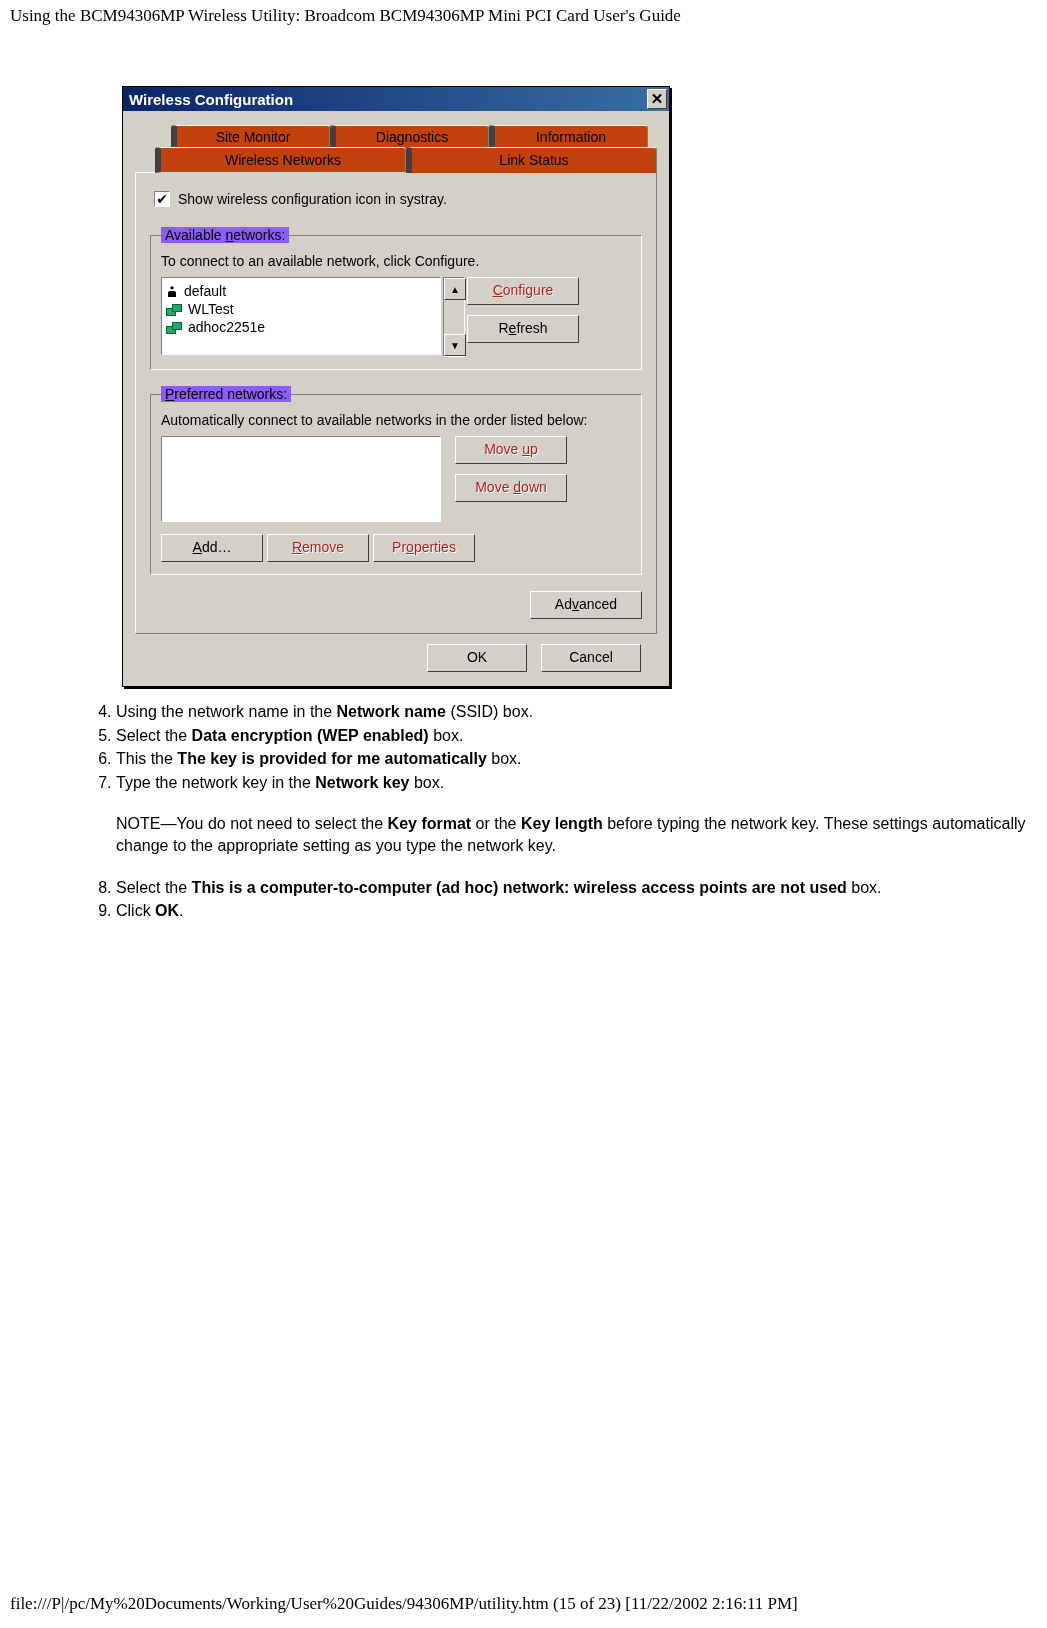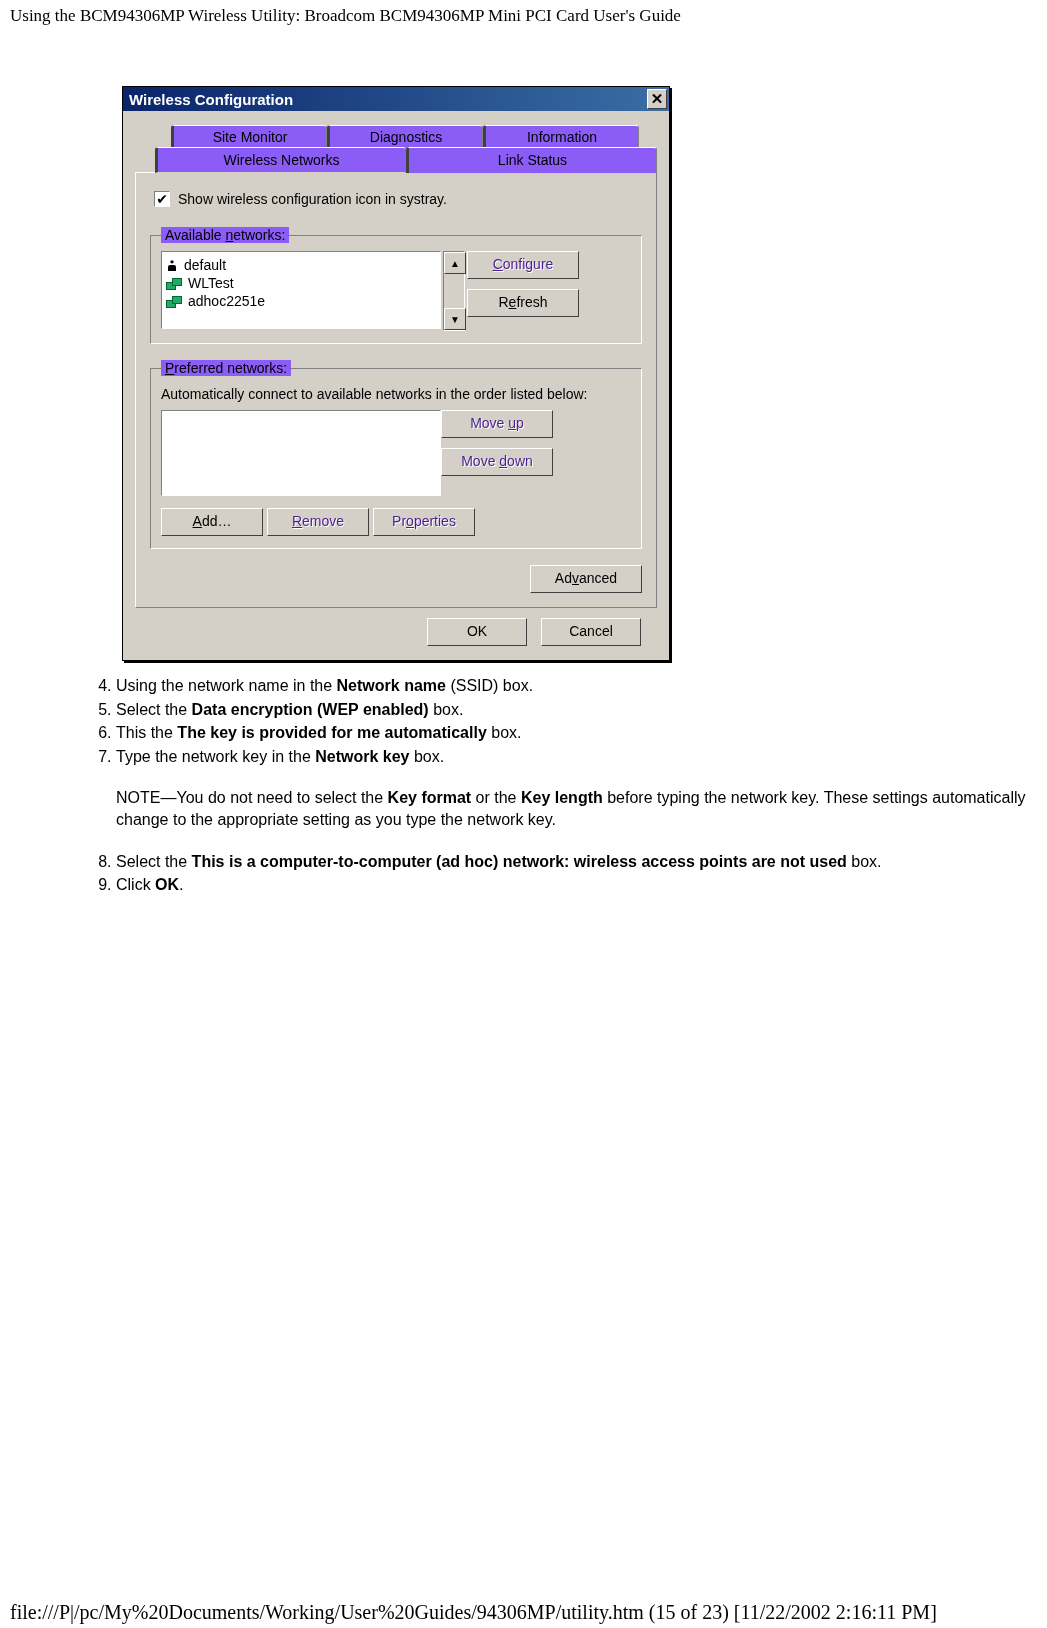--- a/index.html
+++ b/index.html
@@ -12,23 +12,23 @@
     position: relative;
     color: #000;
   }
   .doc-header {
     font-family: "Times New Roman", Times, serif;
     font-size: 17px;
     margin-bottom: 60px;
   }
   .doc-footer {
     font-family: "Times New Roman", Times, serif;
-    font-size: 20px;
+    font-size: 17px;
     position: absolute;
-    bottom: 4px;
+    bottom: 14px;
     left: 10px;
   }
 
   
   .dialog-outer {
     margin-left: 112px;
     width: 546px;
     border: 1px solid #000;
     background: #d4d0c8;
     box-shadow: 2px 2px 0 #000;
@@ -60,25 +60,25 @@
     padding: 14px 12px 14px 12px;
     font-family: Tahoma, Arial, sans-serif;
     font-size: 14px;
   }
   
   .tab-row { display:flex; }
   .tab-row.row1 { margin-left: 36px; }
   .tab-row.row2 { margin-left: 20px; margin-top:-1px; }
   .tab {
     border-top: 1px solid #fff;
-    border-left: 3px solid #404040;
+    border-left: 6px solid #404040;
     border-right: 1px solid #808080;
     border-top-left-radius: 3px;
     border-top-right-radius: 3px;
-    background: #8b5cf6;
+    background: #c2410c;
     text-align: center;
     padding: 3px 0;
     cursor: default;
   }
   .tab.back { width: 152px; }
   .tab.front { width: 234px; padding: 4px 12px; position:relative; z-index:2; }
 
   .tab-panel {
     border-top: 1px solid #fff;
     border-left: 1px solid #fff;
@@ -135,30 +135,30 @@
     display:flex;align-items:center;justify-content:center;font-size:10px;}
   .btncol { display:flex; flex-direction:column; gap:10px; }
   .win-btn {
     width:110px;height:26px;
     background:#d4d0c8;
     border-top:1px solid #fff;border-left:1px solid #fff;
     border-right:1px solid #404040;border-bottom:1px solid #404040;
     text-align:center;line-height:24px;font-size:14px;
     cursor:default;
   }
-  .win-btn.disabled { color:#4c1d95; text-shadow: 1px 1px 0 #fff; }
+  .win-btn.disabled { color:#b91c1c; text-shadow: 1px 1px 0 #fff; }
 
   .pref-list {
     width:280px;height:86px;background:#fff;
     border-top:1px solid #808080;border-left:1px solid #808080;
     border-right:1px solid #fff;border-bottom:1px solid #fff;
     box-sizing:border-box;
   }
 
-  .pref-row { display:flex; margin-bottom:12px;}
+  .pref-row { display:flex; gap:14px; margin-bottom:12px;}
   .btnrow { display:flex; gap:4px; }
   .btnrow .win-btn { width:100px; }
   .adv-row { display:flex; justify-content:flex-end; margin-top:16px; }
 
   .dialog-footer { display:flex; justify-content:flex-end; gap:14px; padding:10px 16px 0 0; }
   .dialog-footer .win-btn { width:98px; }
 
   
   .ico-person { width:12px;height:14px;display:inline-block;}
   .ico-person::before { content:"\23FA"; font-size:7px; display:block; line-height:7px; text-align:center;}
@@ -201,20 +201,21 @@
 
     <div class="tab-panel">
 
       <div class="chk-row">
         <span class="chk">✔</span>
         <span>Show wireless configuration icon in systray.</span>
       </div>
 
       <fieldset class="group">
         <legend><span>Available </span><span class="u">n</span><span>etworks:</span></legend>
+        <div class="group-desc">To connect to an available network, click Configure.</div>
         <div class="avail-row">
           <div class="listbox">
             <div class="item">
                 <span class="ico-person"></span>
                 <span>default</span>
               </div>
             <div class="item">
                 <span class="ico-net"></span>
                 <span>WLTest</span>
               </div>

